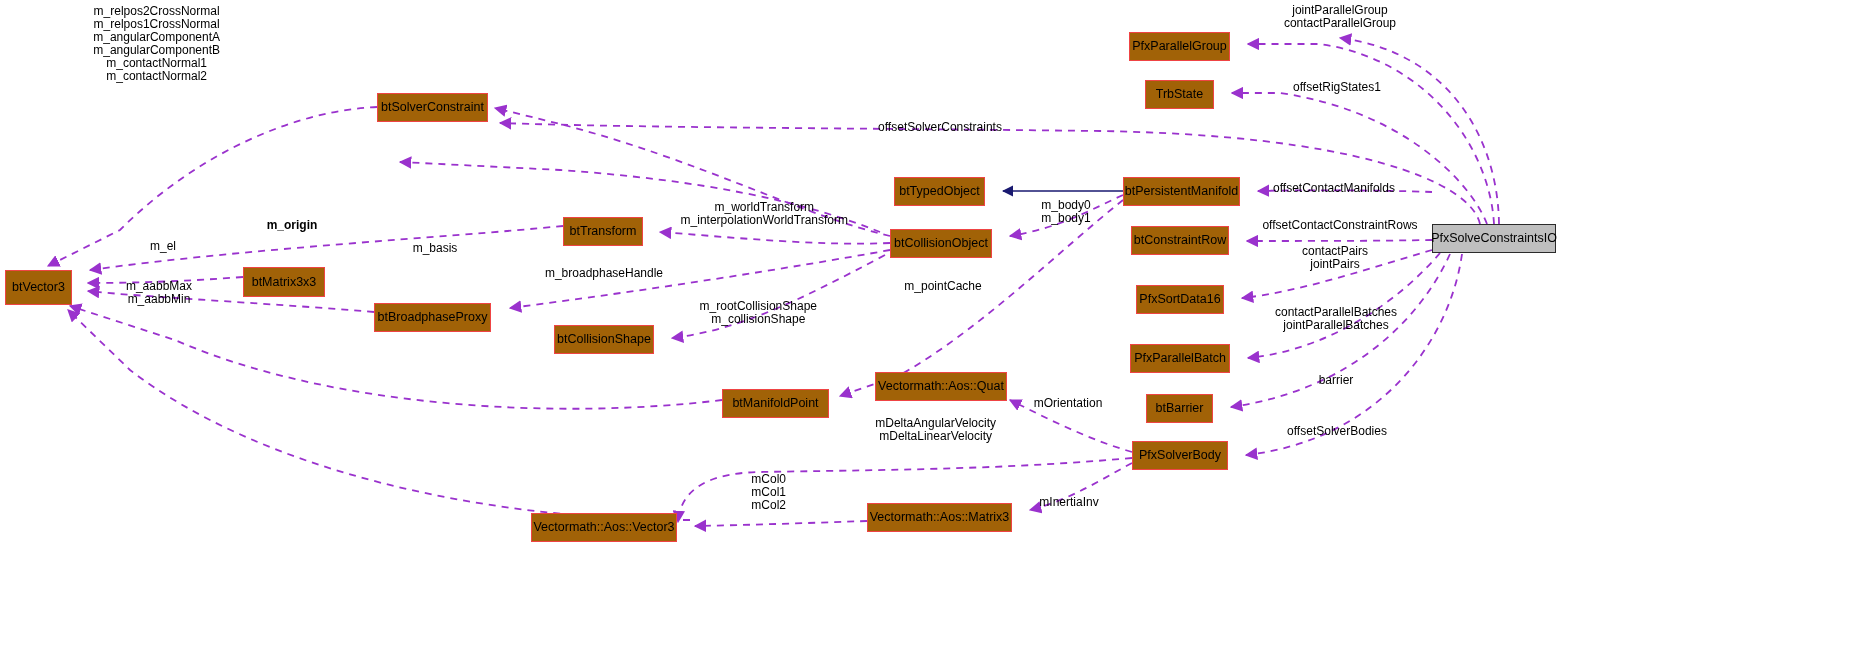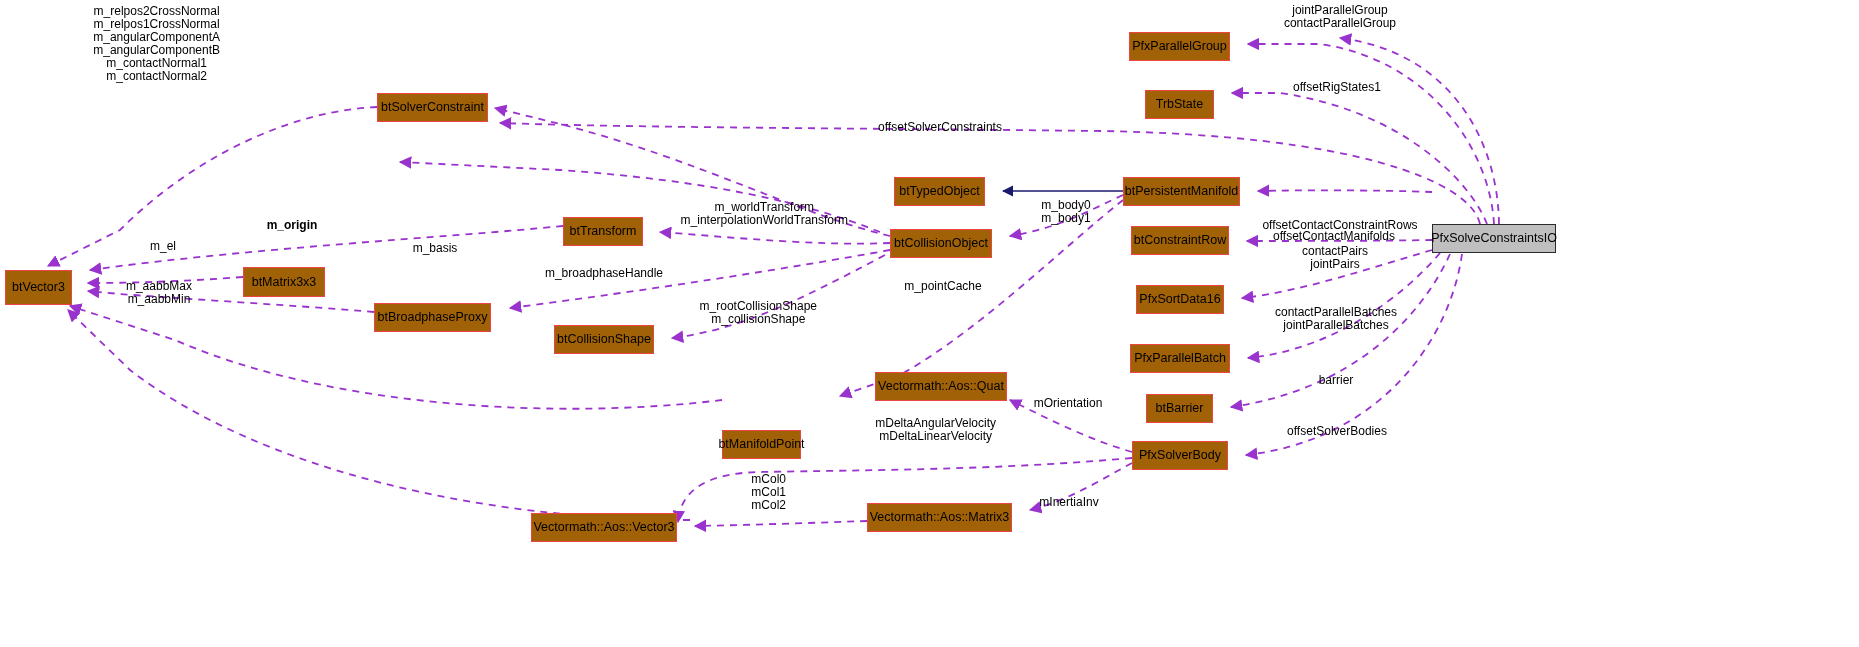--- a/index.html
+++ b/index.html
@@ -128,35 +128,35 @@
   <div class="node" style="left:243px;top:267px;width:82px;height:30px;">btMatrix3x3</div>
 
   <div class="node" style="left:377px;top:93px;width:111px;height:29px;">btSolverConstraint</div>
 
   <div class="node" style="left:374px;top:303px;width:117px;height:29px;">btBroadphaseProxy</div>
 
   <div class="node" style="left:554px;top:325px;width:100px;height:29px;">btCollisionShape</div>
 
   <div class="node" style="left:563px;top:217px;width:80px;height:29px;">btTransform</div>
 
-  <div class="node" style="left:722px;top:389px;width:79px;height:29px;margin-top:41px;">btManifoldPoint</div>
+  <div class="node" style="left:722px;top:389px;width:107px;height:29px;">btManifoldPoint</div>
 
   <div class="node" style="left:531px;top:513px;width:146px;height:29px;">Vectormath::Aos::Vector3</div>
 
   <div class="node" style="left:875px;top:372px;width:132px;height:29px;">Vectormath::Aos::Quat</div>
 
   <div class="node" style="left:867px;top:503px;width:145px;height:29px;">Vectormath::Aos::Matrix3</div>
 
   <div class="node" style="left:894px;top:177px;width:91px;height:29px;">btTypedObject</div>
 
   <div class="node" style="left:890px;top:229px;width:102px;height:29px;">btCollisionObject</div>
 
   <div class="node" style="left:1129px;top:32px;width:101px;height:29px;">PfxParallelGroup</div>
 
-  <div class="node" style="left:1145px;top:80px;width:69px;height:29px;margin-top:10px;">TrbState</div>
+  <div class="node" style="left:1145px;top:80px;width:69px;height:29px;">TrbState</div>
 
   <div class="node" style="left:1123px;top:177px;width:117px;height:29px;">btPersistentManifold</div>
 
   <div class="node" style="left:1131px;top:226px;width:98px;height:29px;">btConstraintRow</div>
 
   <div class="node" style="left:1136px;top:285px;width:88px;height:29px;">PfxSortData16</div>
 
   <div class="node" style="left:1130px;top:344px;width:100px;height:29px;">PfxParallelBatch</div>
 
   <div class="node" style="left:1146px;top:394px;width:67px;height:29px;">btBarrier</div>
@@ -241,21 +241,21 @@
     </div>
 
   <div class="edge-label" style="left:1337px;top:81px;">
       <div>offsetRigStates1</div>
     </div>
 
   <div class="edge-label" style="left:940px;top:121px;">
       <div>offsetSolverConstraints</div>
     </div>
 
-  <div class="edge-label" style="left:1334px;top:182px;margin-top:48px;">
+  <div class="edge-label" style="left:1334px;top:182px;">
       <div>offsetContactManifolds</div>
     </div>
 
   <div class="edge-label" style="left:1340px;top:219px;">
       <div>offsetContactConstraintRows</div>
     </div>
 
   <div class="edge-label" style="left:1335px;top:245px;">
       <div>contactPairs</div>
       <div>jointPairs</div>

